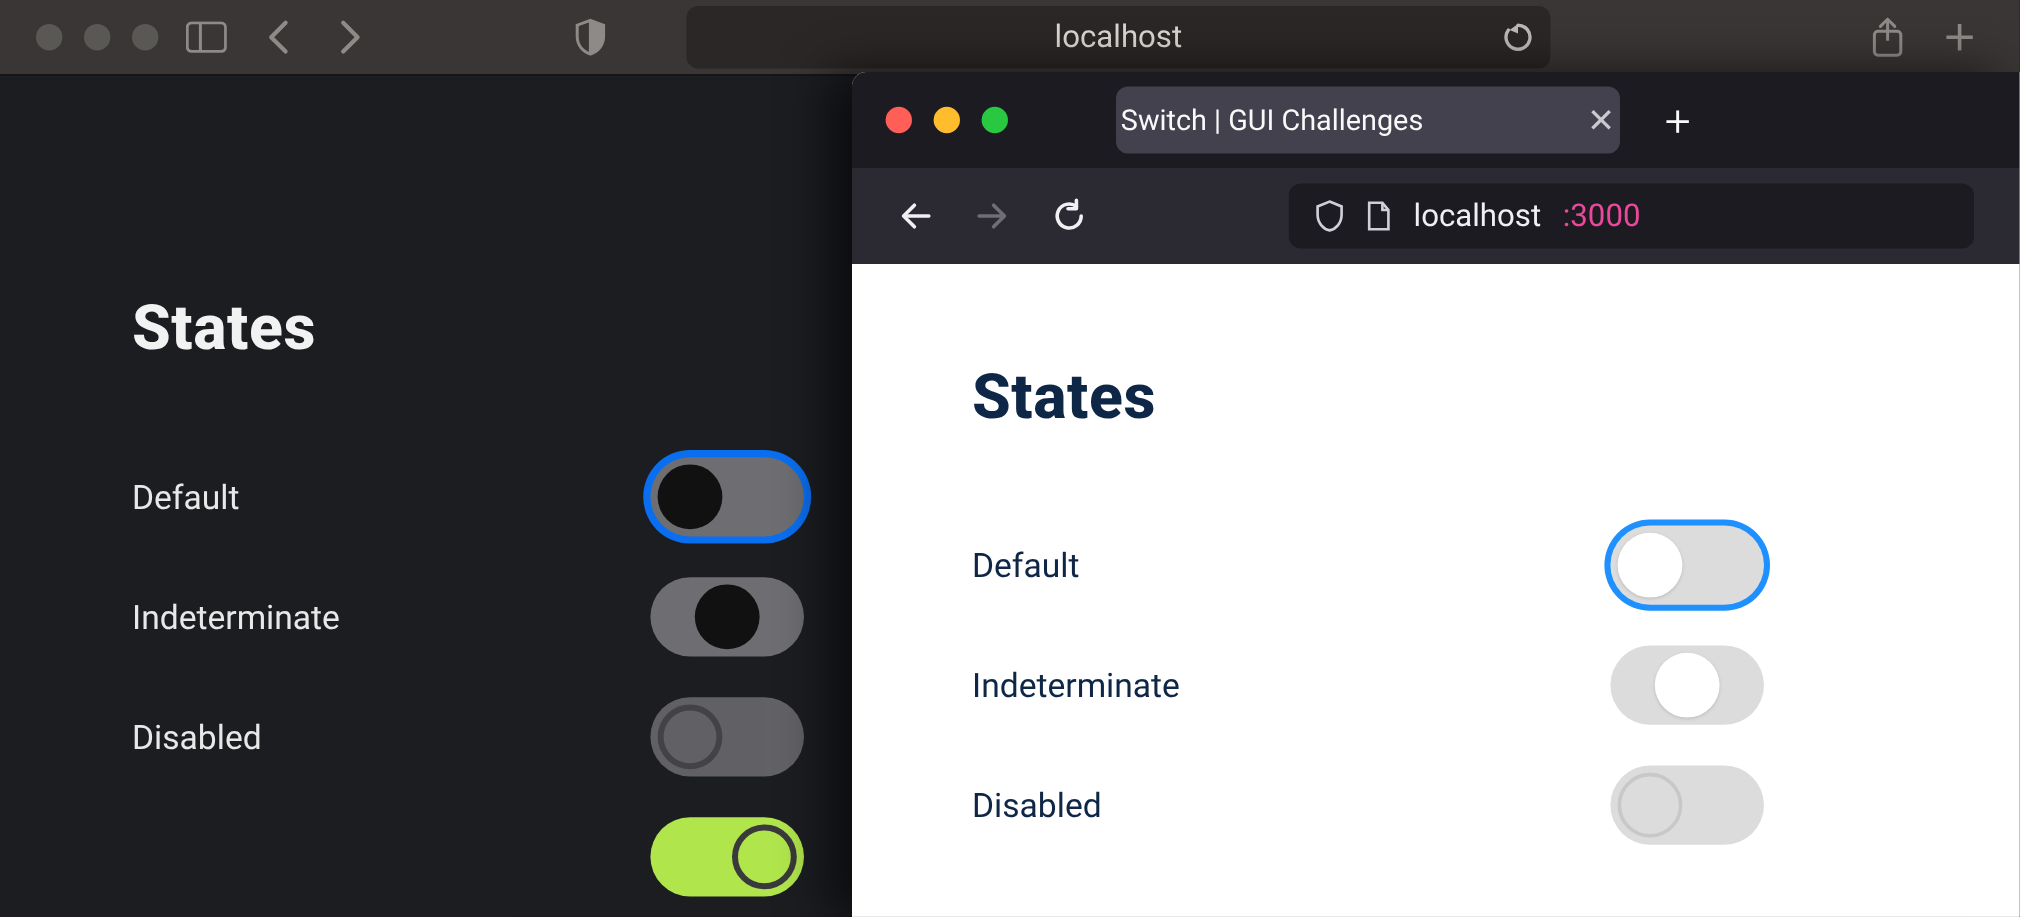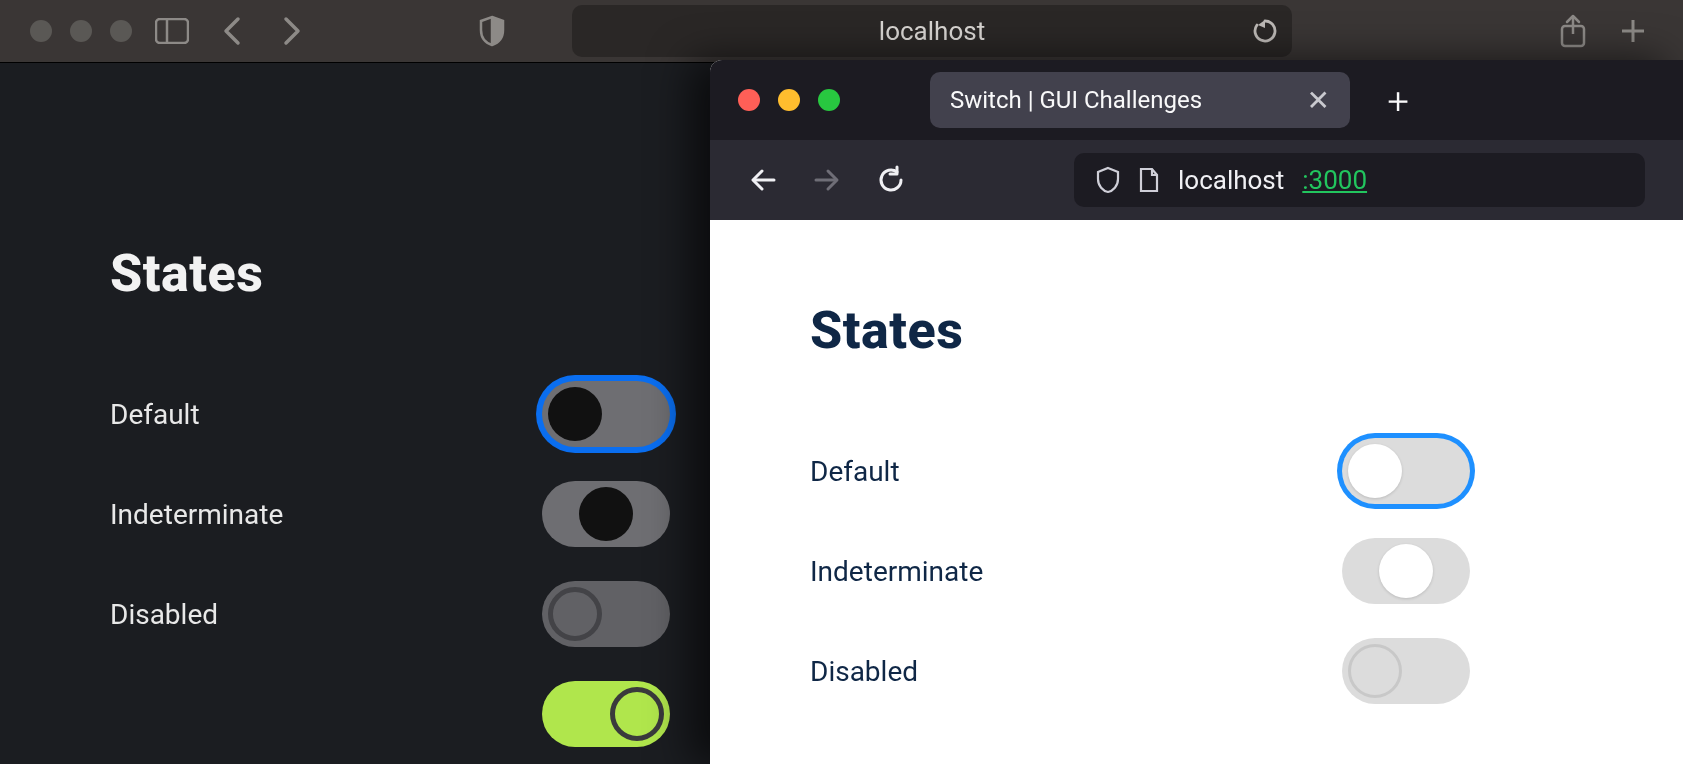--- a/index.html
+++ b/index.html
@@ -43,38 +43,38 @@
   }
   .ff-tabs {
     height:80px; background:#1c1b22;
     display:flex; align-items:center; gap:30px; padding:0 28px;
   }
   .ff-tabs .traffic .dot.r{background:#ff5f57;}
   .ff-tabs .traffic .dot.y{background:#ffbd2e;}
   .ff-tabs .traffic .dot.g{background:#28c840;}
   .tab {
     flex:0 0 420px; height:56px; background:#42414d; border-radius:10px;
-    display:flex; align-items:center; padding:0 20px; color:#f9f9fa;
+    display:flex; align-items:center; padding:0 4px; color:#f9f9fa;
     font-size:24px; gap:4px;justify-content:center;
   }
   .tab-close { margin-left:auto; color:#c9c9cf; font-size:28px; }
   .newtab { color:#f9f9fa; font-size:36px; font-weight:200; }
 
   .ff-toolbar {
     height:80px; background:#2b2a33;
     display:flex; align-items:center; gap:34px; padding:0 38px;
   }
   .ff-btn { color:#d7d7db; display:flex; }
   .ff-btn.dim { color:#6f6e77; }
   .ff-addr {
     flex:1; height:54px; background:#1c1b22; border-radius:10px;
     display:flex; align-items:center; gap:18px; padding:0 22px;
     color:#f0f0f4; font-size:26px;
   }
-  .addr-dim { color:#22c55e;text-decoration:underline; }
+  .addr-dim { color:#ec4899; }
 
   .ff-page {
     flex:1; background:#fff; color:#0f2746;
     padding:80px 0 0 100px;
   }
 
   
   h2.states { font-size:52px; font-weight:800; margin-bottom:60px; letter-spacing:.5px;}
   .safari-page h2.states { color:#f2f2f2; }
   .ff-page h2.states { color:#0f2746; }

